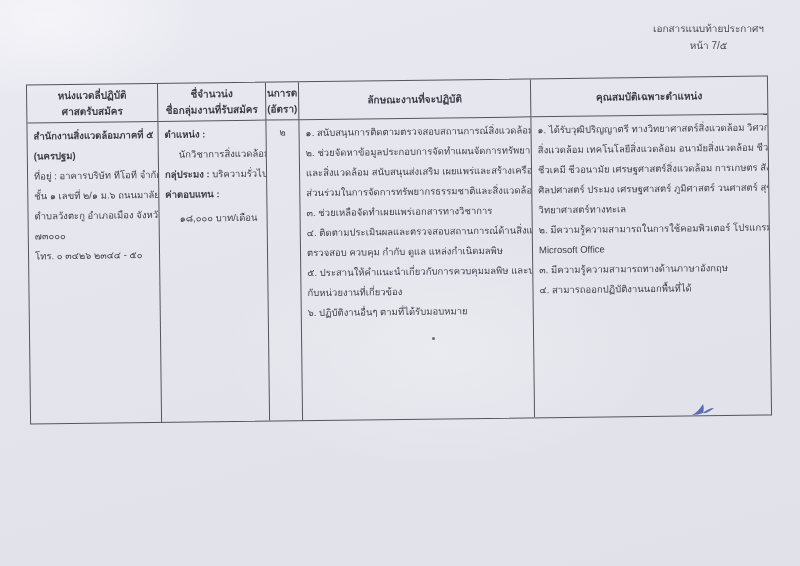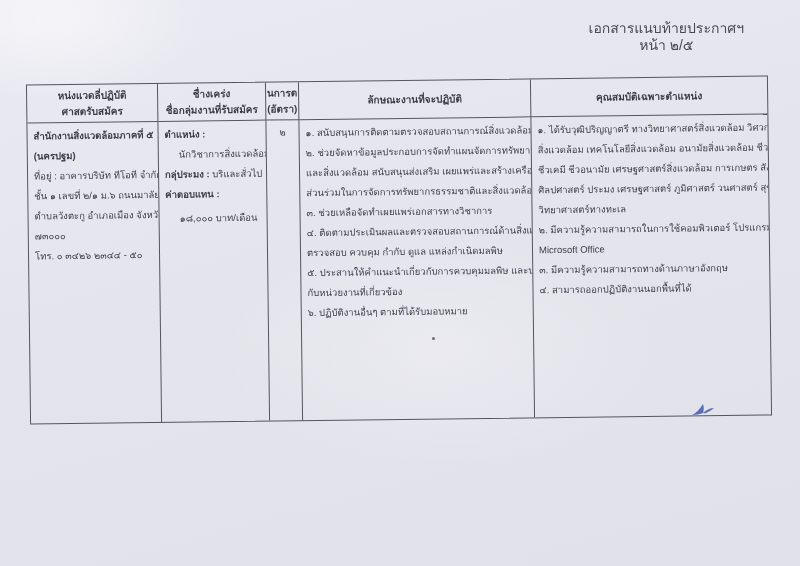--- a/index.html
+++ b/index.html
@@ -11,23 +11,23 @@
     position:relative;
   }
   .scan-page{
     position:absolute;inset:0;
     background:
       radial-gradient(ellipse 220px 120px at 6% 3%, rgba(255,255,255,0.55), rgba(255,255,255,0) 70%),
       radial-gradient(ellipse 300px 160px at 55% 62%, rgba(255,255,255,0.25), rgba(255,255,255,0) 75%),
       linear-gradient(165deg,#eaeaf2 0%, #e4e4ec 45%, #e1e1ea 100%);
   }
   .doc-header{
-    position:absolute; top:20px; right:56px;
+    position:absolute; top:20px; right:36px;
     text-align:center;
-    font-size:14px; line-height:17px; color:#4a4a56;
+    font-size:10px; line-height:17px; color:#4a4a56;
   }
   .job-table{
     position:absolute; left:28px; top:80px;
     width:742px; height:340px;
     transform:rotate(-0.7deg);
     border:1px solid #55555f;
     background:transparent;
     box-sizing:border-box;
   }
   .t-row{display:grid; grid-template-columns:131px 108px 33px 232px 1fr;}
@@ -55,31 +55,31 @@
   .pen-mark{position:absolute; left:690px; top:400px; width:26px; height:18px;}
   .speck{position:absolute; left:432px; top:337px; width:3px; height:3px; border-radius:50%; background:#6a6a78;}
 </style>
 </head>
 <body>
 
 <div class="scan-page">
 
   <div class="doc-header">
     <div>เอกสารแนบท้ายประกาศฯ</div>
-    <div>หน้า ๒/๕</div>
+    <div>หน้า 7/๕</div>
   </div>
 
   <div class="job-table">
     <div class="t-row header">
       <div class="cell">
         <div>หน่งแวดลี่ปฏิบัติ</div>
         <div>ศาสตรับสมัคร</div>
       </div>
       <div class="cell">
-        <div>ชื่างเคร่ง</div>
+        <div>ชื่จำนวน่ง</div>
         <div>ชื่อกลุ่มงานที่รับสมัคร</div>
       </div>
       <div class="cell">
         <div>นการต</div>
         <div>(อัตรา)</div>
       </div>
       <div class="cell">
         <div>ลักษณะงานที่จะปฏิบัติ</div>
       </div>
       <div class="cell">
@@ -94,21 +94,21 @@
         <div class="ln">ที่อยู่ : อาคารบริษัท ทีโอที จำกัด (มหาชน)</div>
         <div class="ln">ชั้น ๑ เลขที่ ๒/๑ ม.๖ ถนนมาลัยแมน</div>
         <div class="ln">ตำบลวังตะกู อำเภอเมือง จังหวัดนครปฐม</div>
         <div class="ln">๗๓๐๐๐</div>
         <div class="ln">โทร. ๐ ๓๔๒๖ ๒๓๔๔ - ๕๐</div>
       </div>
 
       <div class="cell">
         <div class="ln bold">ตำแหน่ง :</div>
         <div class="ln indent">นักวิชาการสิ่งแวดล้อม</div>
-        <div class="ln"><span class="bold">กลุ่ประมง :</span> <span>บริและสั่วไป</span></div>
+        <div class="ln"><span class="bold">กลุ่ประมง :</span> <span>บริความรั่วไป</span></div>
         <div class="ln bold">ค่าตอบแทน :</div>
         <div class="ln indent gap-top">๑๘,๐๐๐ บาท/เดือน</div>
       </div>
 
       <div class="cell count-cell">
         <div>๒</div>
       </div>
 
       <div class="cell">
         <div class="ln">๑. สนับสนุนการติดตามตรวจสอบสถานการณ์สิ่งแวดล้อม</div>

